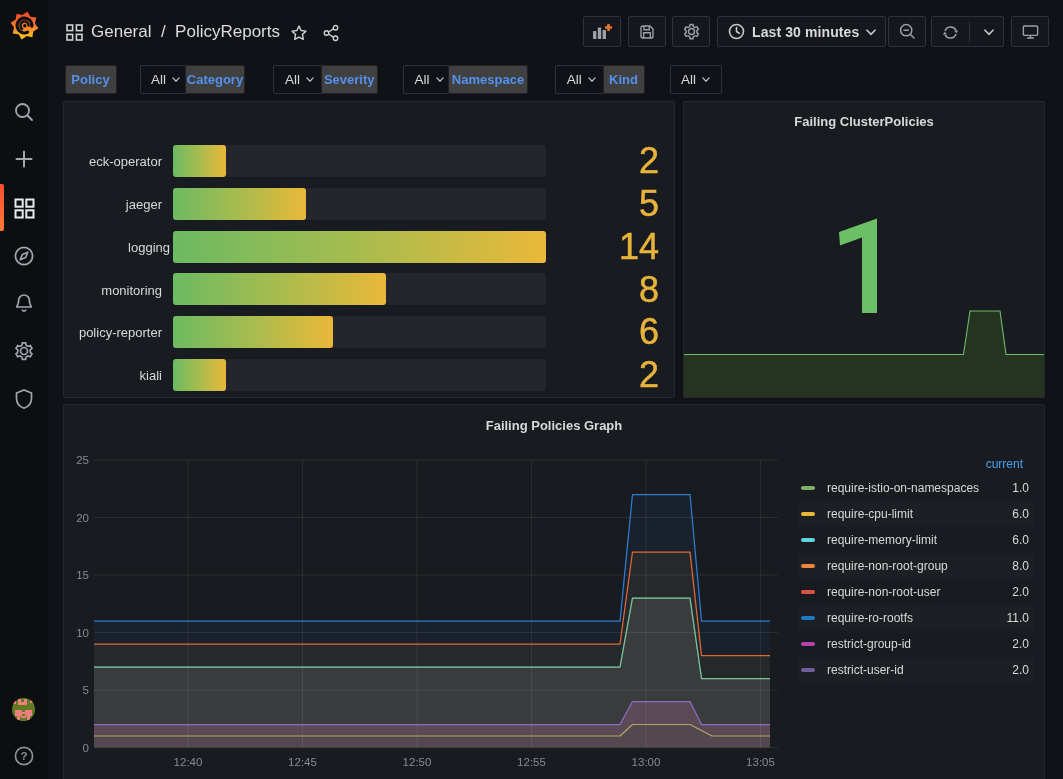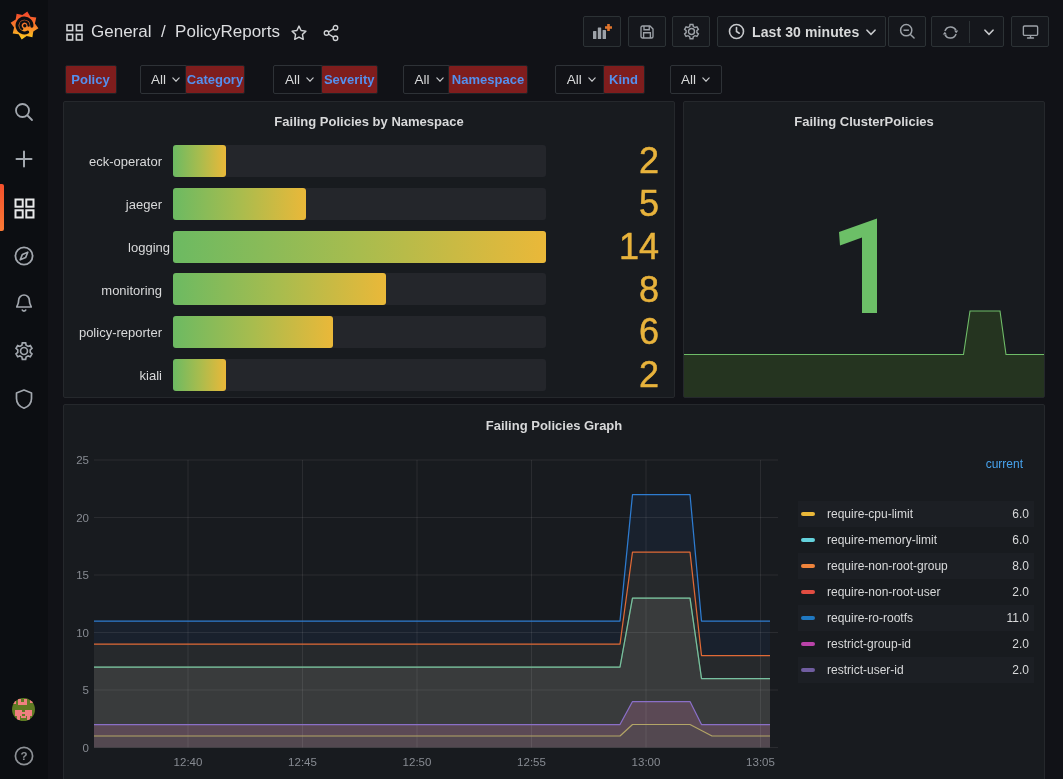--- a/index.html
+++ b/index.html
@@ -4,21 +4,21 @@
 <style>
 * { margin:0; padding:0; box-sizing:border-box; }
 html,body { width:1063px; height:779px; background:#111217; overflow:hidden;
   font-family:"Liberation Sans", sans-serif; }
 .abs { position:absolute; }
 #sidebar { position:absolute; left:0; top:0; width:48px; height:779px; background:#0c0e12; }
 .sideicon { position:absolute; left:0; width:48px; height:44px; display:flex; align-items:center; justify-content:center; }
 #header { position:absolute; left:48px; top:0; width:1015px; height:56px; }
 .tbtn { position:absolute; top:16px; height:31px; border:1px solid #2c3235; border-radius:2px;
   background:#15171c; display:flex; align-items:center; justify-content:center; }
-.pill-label { position:absolute; top:64.5px; height:29.5px; background:#7f1d1d; border:1px solid #1f2226; border-radius:2px;
+.pill-label { position:absolute; top:64.5px; height:29.5px; background:#404040; border:1px solid #1f2226; border-radius:2px;
   color:#5490ee; font-size:13px; font-weight:700; display:flex; align-items:center; justify-content:center; }
 .pill-val { position:absolute; top:64.5px; height:29.5px; border:1px solid #2e3237; border-radius:2px;
   color:#d8d9da; font-size:13.5px; display:flex; align-items:center; justify-content:center; gap:6px;margin-left:20px; }
 .panel { position:absolute; background:#181b1f; border:1px solid #25282c; border-radius:2px; }
 .ptitle { position:absolute; width:100%; text-align:center; color:#d8d9da; font-size:13px; font-weight:700; }
 .bglabel { position:absolute; color:#d8d9da; font-size:13px; text-align:left; }
 .bgtrack { position:absolute; height:32px; background:#24262b; border-radius:3px; }
 .bgbar { position:absolute; height:32px; border-radius:3px; background:linear-gradient(to right,#6cba62,#a8bc4e,#eab839); }
 .bgval { position:absolute; color:#e8b33c; font-size:36px; line-height:36px; text-align:right; width:80px; -webkit-text-stroke:0.5px #e8b33c; }
 .legrow { position:absolute; left:734px; width:236px; height:26px; }
@@ -224,21 +224,20 @@
   <div class="pill-label" style="left:448px; width:80px;">Namespace</div>
   <div class="pill-val" style="left:535px; width:52.5px;">All <svg width="8" height="5.5" viewBox="0 0 10 7">
         <path d="M1 1.2 L5 5.4 L9 1.2" fill="none" stroke="#c7c9cc" stroke-width="1.5" stroke-linecap="round"></path>
       </svg></div>
   <div class="pill-label" style="left:602.5px; width:42px;">Kind</div>
   <div class="pill-val" style="left:649.5px; width:52px;">All <svg width="8" height="5.5" viewBox="0 0 10 7">
         <path d="M1 1.2 L5 5.4 L9 1.2" fill="none" stroke="#c7c9cc" stroke-width="1.5" stroke-linecap="round"></path>
       </svg></div>
 </div>
 <div class="panel" id="panel1" style="left:63px; top:101px; width:612px; height:297px;">
-  <div class="ptitle" style="top:12px;">Failing Policies by Namespace</div>
   <div class="bglabel" style="top:52px;  right:512px;">eck-operator</div>
   <div class="bglabel" style="top:95px;  right:512px;">jaeger</div>
   <div class="bglabel" style="top:138px; right:504px;">logging</div>
   <div class="bglabel" style="top:181px; right:512px;">monitoring</div>
   <div class="bglabel" style="top:223px; right:512px;">policy-reporter</div>
   <div class="bglabel" style="top:266px; right:512px;">kiali</div>
   <div class="bgtrack" style="left:109px; top:43px;  width:373px;"></div>
   <div class="bgtrack" style="left:109px; top:86px;  width:373px;"></div>
   <div class="bgtrack" style="left:109px; top:129px; width:373px;"></div>
   <div class="bgtrack" style="left:109px; top:171px; width:373px;"></div>
@@ -313,20 +312,25 @@
           <text x="238.5" y="361">12:45</text>
           <text x="353" y="361">12:50</text>
         <text x="467.5" y="361">12:55</text>
           <text x="582" y="361">13:00</text>
           <text x="696.5" y="361">13:05</text>
       </g>
     </g>
   </svg>
 
   <div class="abs" style="top:52px; left:734px; width:225px; text-align:right; font-size:12px; color:#47a2ec;">current</div>
+  <div class="legrow" style="top:70px;">
+      <div class="legswatch" style="background:#7eb26d;"></div>
+      <div class="leglabel">require-istio-on-namespaces</div>
+      <div class="legval">1.0</div>
+    </div>
   <div class="legrow alt" style="top:96px;">
       <div class="legswatch" style="background:#eab839;"></div>
       <div class="leglabel">require-cpu-limit</div>
       <div class="legval">6.0</div>
     </div>
   <div class="legrow" style="top:122px;">
       <div class="legswatch" style="background:#64d2dc;"></div>
       <div class="leglabel">require-memory-limit</div>
       <div class="legval">6.0</div>
     </div>

